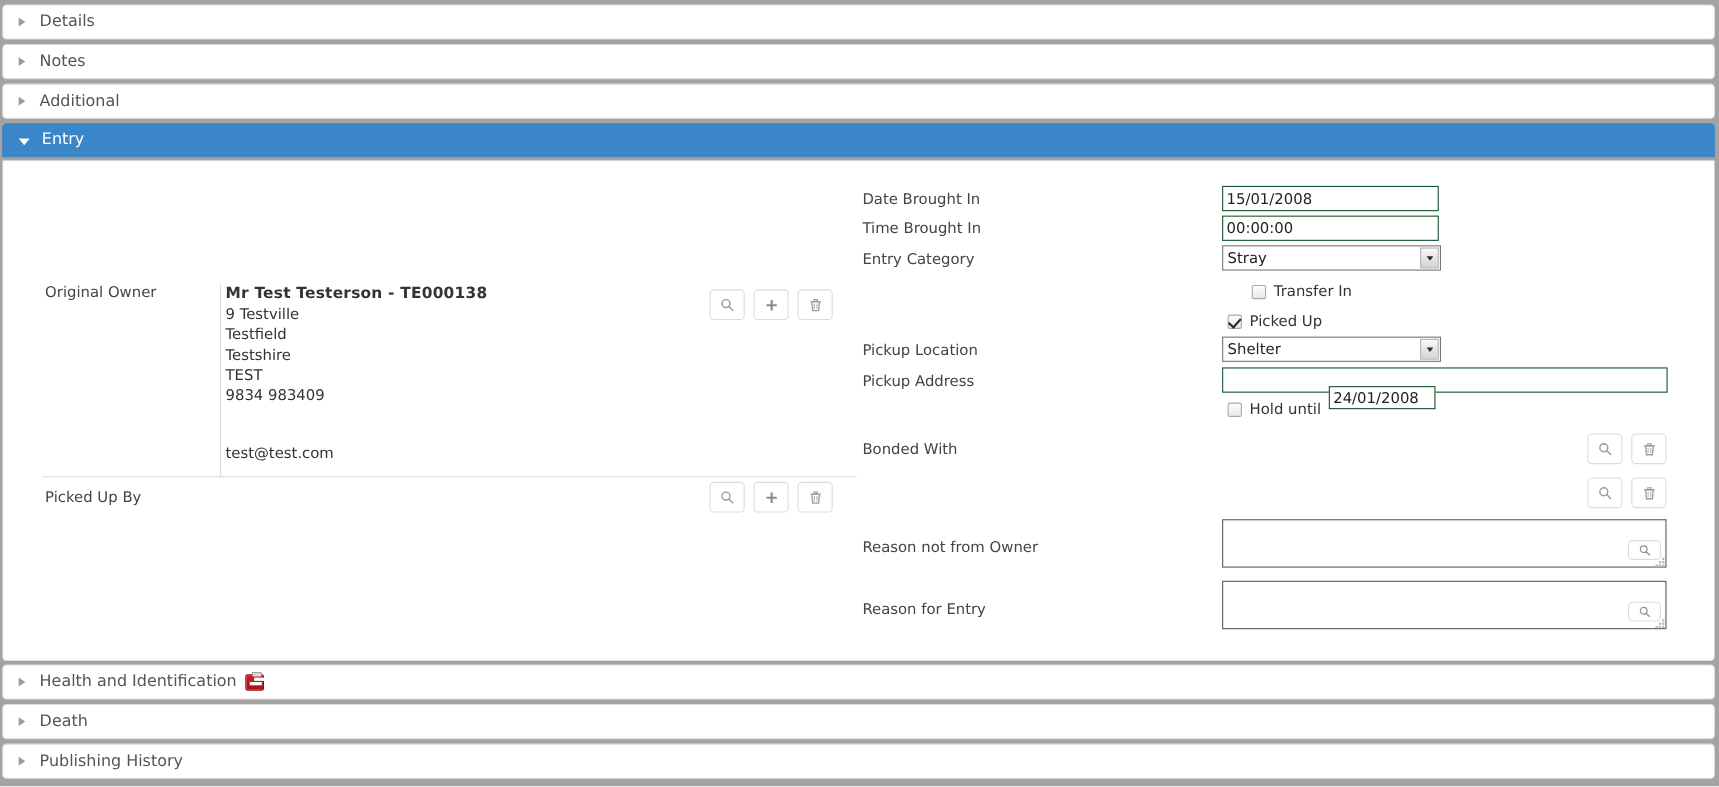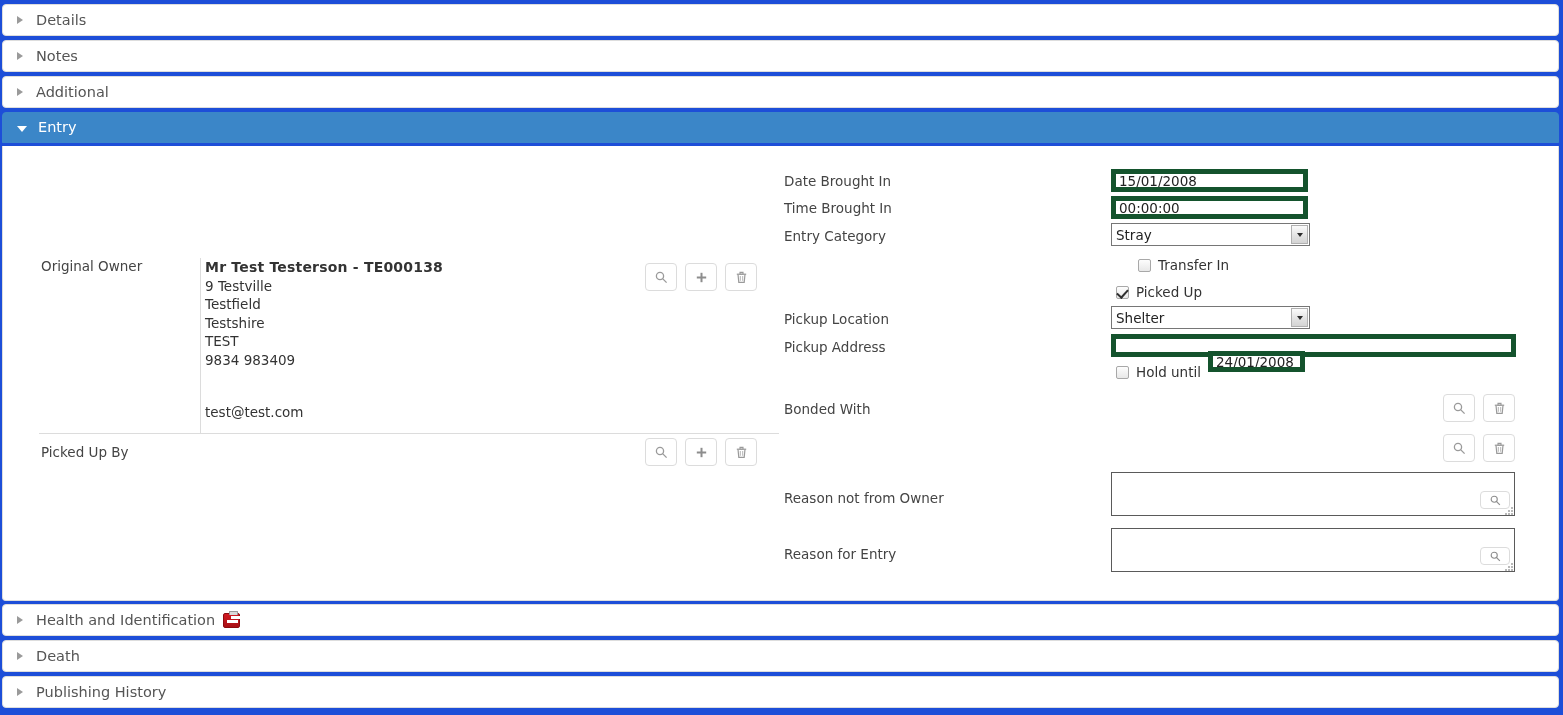--- a/index.html
+++ b/index.html
@@ -7,21 +7,21 @@
     margin: 0; padding: 0;
     width: 1563px; height: 715px;
     background: #ffffff;
     font-family: "DejaVu Sans", "Liberation Sans", sans-serif;
     -webkit-font-smoothing: antialiased;
   }
 
   #app {
     position: relative;
     width: 1563px; height: 715px;
-    background: #1d4ed8;
+    background: #a3a3a3;
     overflow: hidden;
   }
 
   
   .accordion {
     position: absolute;
     left: 2px; top: 4px;
     width: 1557px;
   }
 
@@ -183,21 +183,21 @@
     position: absolute;
     font-size: 13.5px;
     color: #444444;
     white-space: nowrap;
     text-align: right;
   }
 
   .tinput {
     position: absolute;
     height: 23px;
-    border: 5px solid #14532d;
+    border: 1px solid #14532d;
     background: #ffffff;
     font-family: "DejaVu Sans", "Liberation Sans", sans-serif;
     font-size: 13.5px;
     color: #222222;
     padding: 0 3px;
     border-radius: 0;
     outline: none;
   }
 
   .sel {

